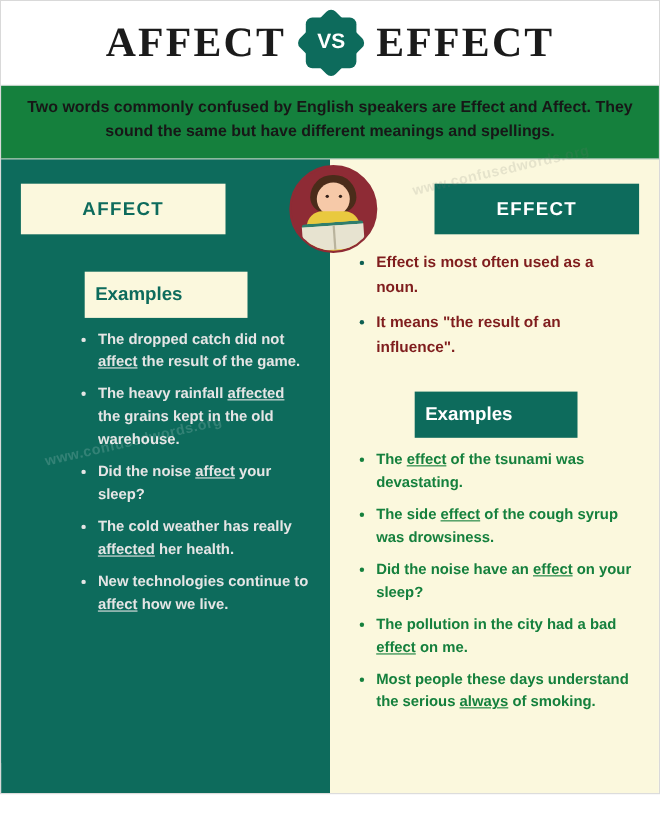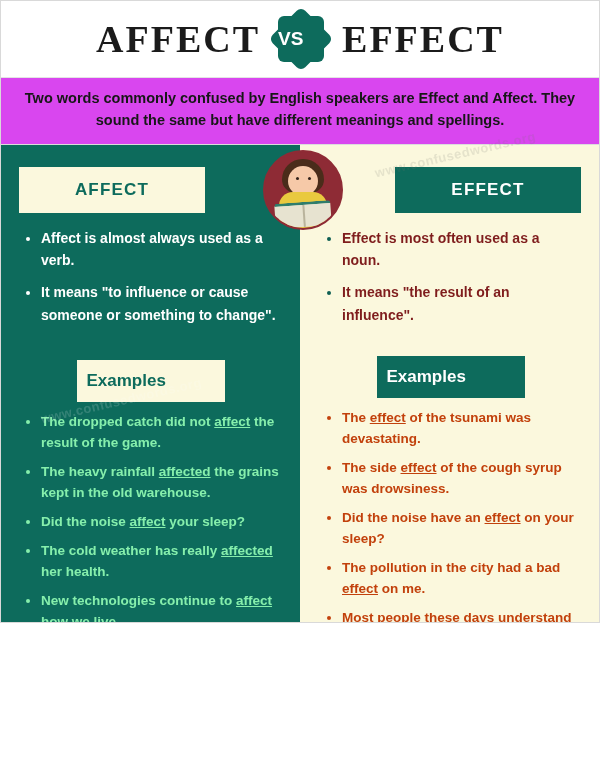--- a/index.html
+++ b/index.html
@@ -9,21 +9,21 @@
   body {
     width: 600px;
     height: 758px;
     font-family: "Liberation Sans", sans-serif;
     background: #ffffff;
     overflow: hidden;
   }
   .page {
     position: relative;
     width: 600px;
-    height: 623px;
+    height: 722px;
     box-sizing: border-box;
     border: 1px solid #d9d9d9;
     background: #ffffff;
     overflow: hidden;
   }
 
   
   .header {
     height: 76px;
     display: flex;
@@ -42,21 +42,21 @@
   }
   .vs-badge {
     width: 46px;
     height: 46px;
     background: #0d6b5c;
     color: #ffffff;
     font-size: 19px;
     font-weight: bold;
     display: flex;
     align-items: center;
-    justify-content: flex-start;
+    justify-content: center;
     border-radius: 6px;
     position: relative;
   }
   .vs-badge::before {
     content: "";
     position: absolute;
     inset: 0;
     background: #0d6b5c;
     transform: rotate(45deg);
     border-radius: 6px;
@@ -68,21 +68,21 @@
   }
 
   
   .subtitle {
     padding: 10px 22px 12px 22px;
     text-align: center;
     font-size: 14.5px;
     font-weight: bold;
     line-height: 1.5;
     color: #171717;
-    background: #d946ef;
+    background: #15803d;
     border-bottom: 1px solid #dcdcdc;
   }
 
   
   .columns {
     display: flex;
     height: 612px;
     position: relative;
   }
   .col {
@@ -162,22 +162,22 @@
   ul.examples {
     margin: 4px 0 0 0;
     padding-left: 22px;
   }
   ul.examples li {
     font-size: 13.5px;
     font-weight: bold;
     line-height: 1.55;
     margin-bottom: 8px;
   }
-  .col-left ul.examples li { color: #86efac; }
-  .col-right ul.examples li { color: #c2410c; }
+  .col-left ul.examples li { color: #e5e5e5; margin-left: 48px; }
+  .col-right ul.examples li { color: #15803d; }
   .u { text-decoration: underline; }
 
   
   .avatar {
     position: absolute;
     left: 262px;
     top: 149px;
     width: 76px;
     height: 76px;
     border-radius: 50%;
@@ -266,24 +266,20 @@
     <div class="header-word">EFFECT</div>
   </div>
 
   <div class="subtitle">Two words commonly confused by English speakers are Effect and Affect. They sound the same but have different meanings and spellings.</div>
 
   <div class="columns">
 
     <div class="col col-left">
       <div class="chip chip-cream">AFFECT</div>
 
-      <ul class="points">
-        <li>Affect is almost always used as a verb.</li>
-        <li>It means "to influence or cause someone or something to change".</li>
-      </ul>
 
       <div class="ex-left-wrap">
         <div class="chip-ex chip-cream">Examples</div>
       </div>
 
       <ul class="examples">
         <li>The dropped catch did not <span class="u">affect</span> the result of the game.</li>
         <li>The heavy rainfall <span class="u">affected</span> the grains kept in the old warehouse.</li>
         <li>Did the noise <span class="u">affect</span> your sleep?</li>
         <li>The cold weather has really <span class="u">affected</span> her health.</li>

